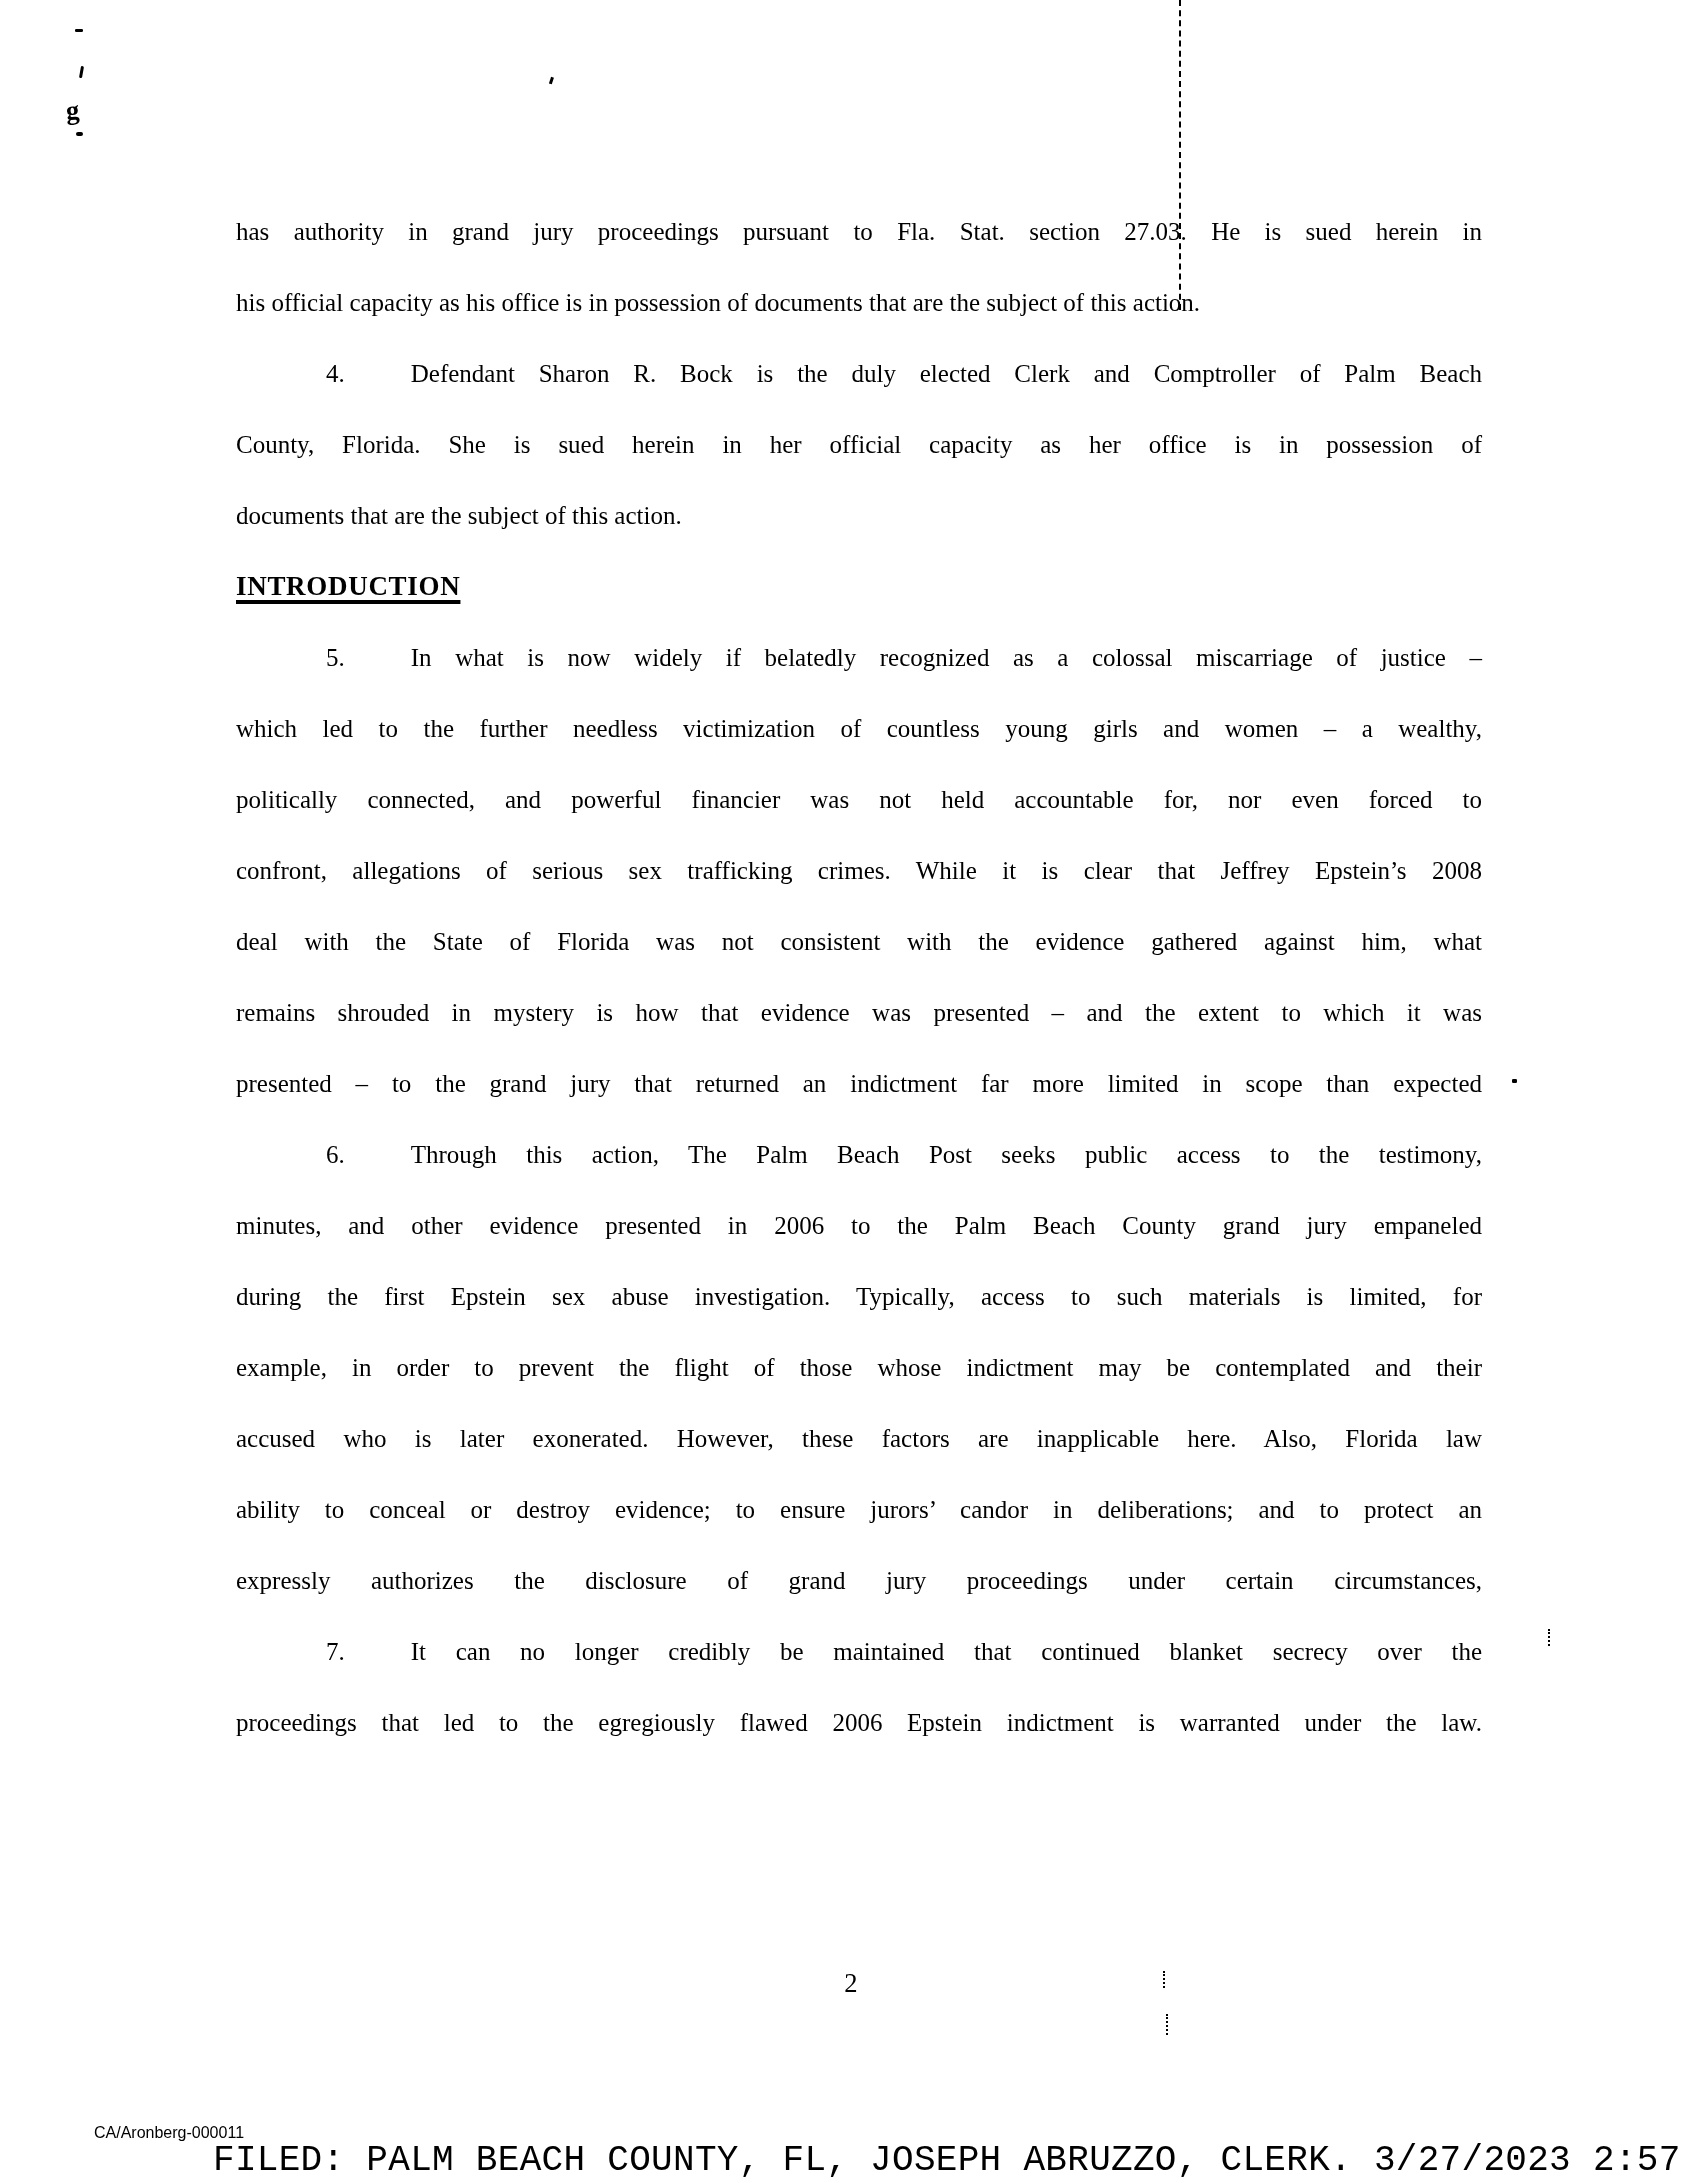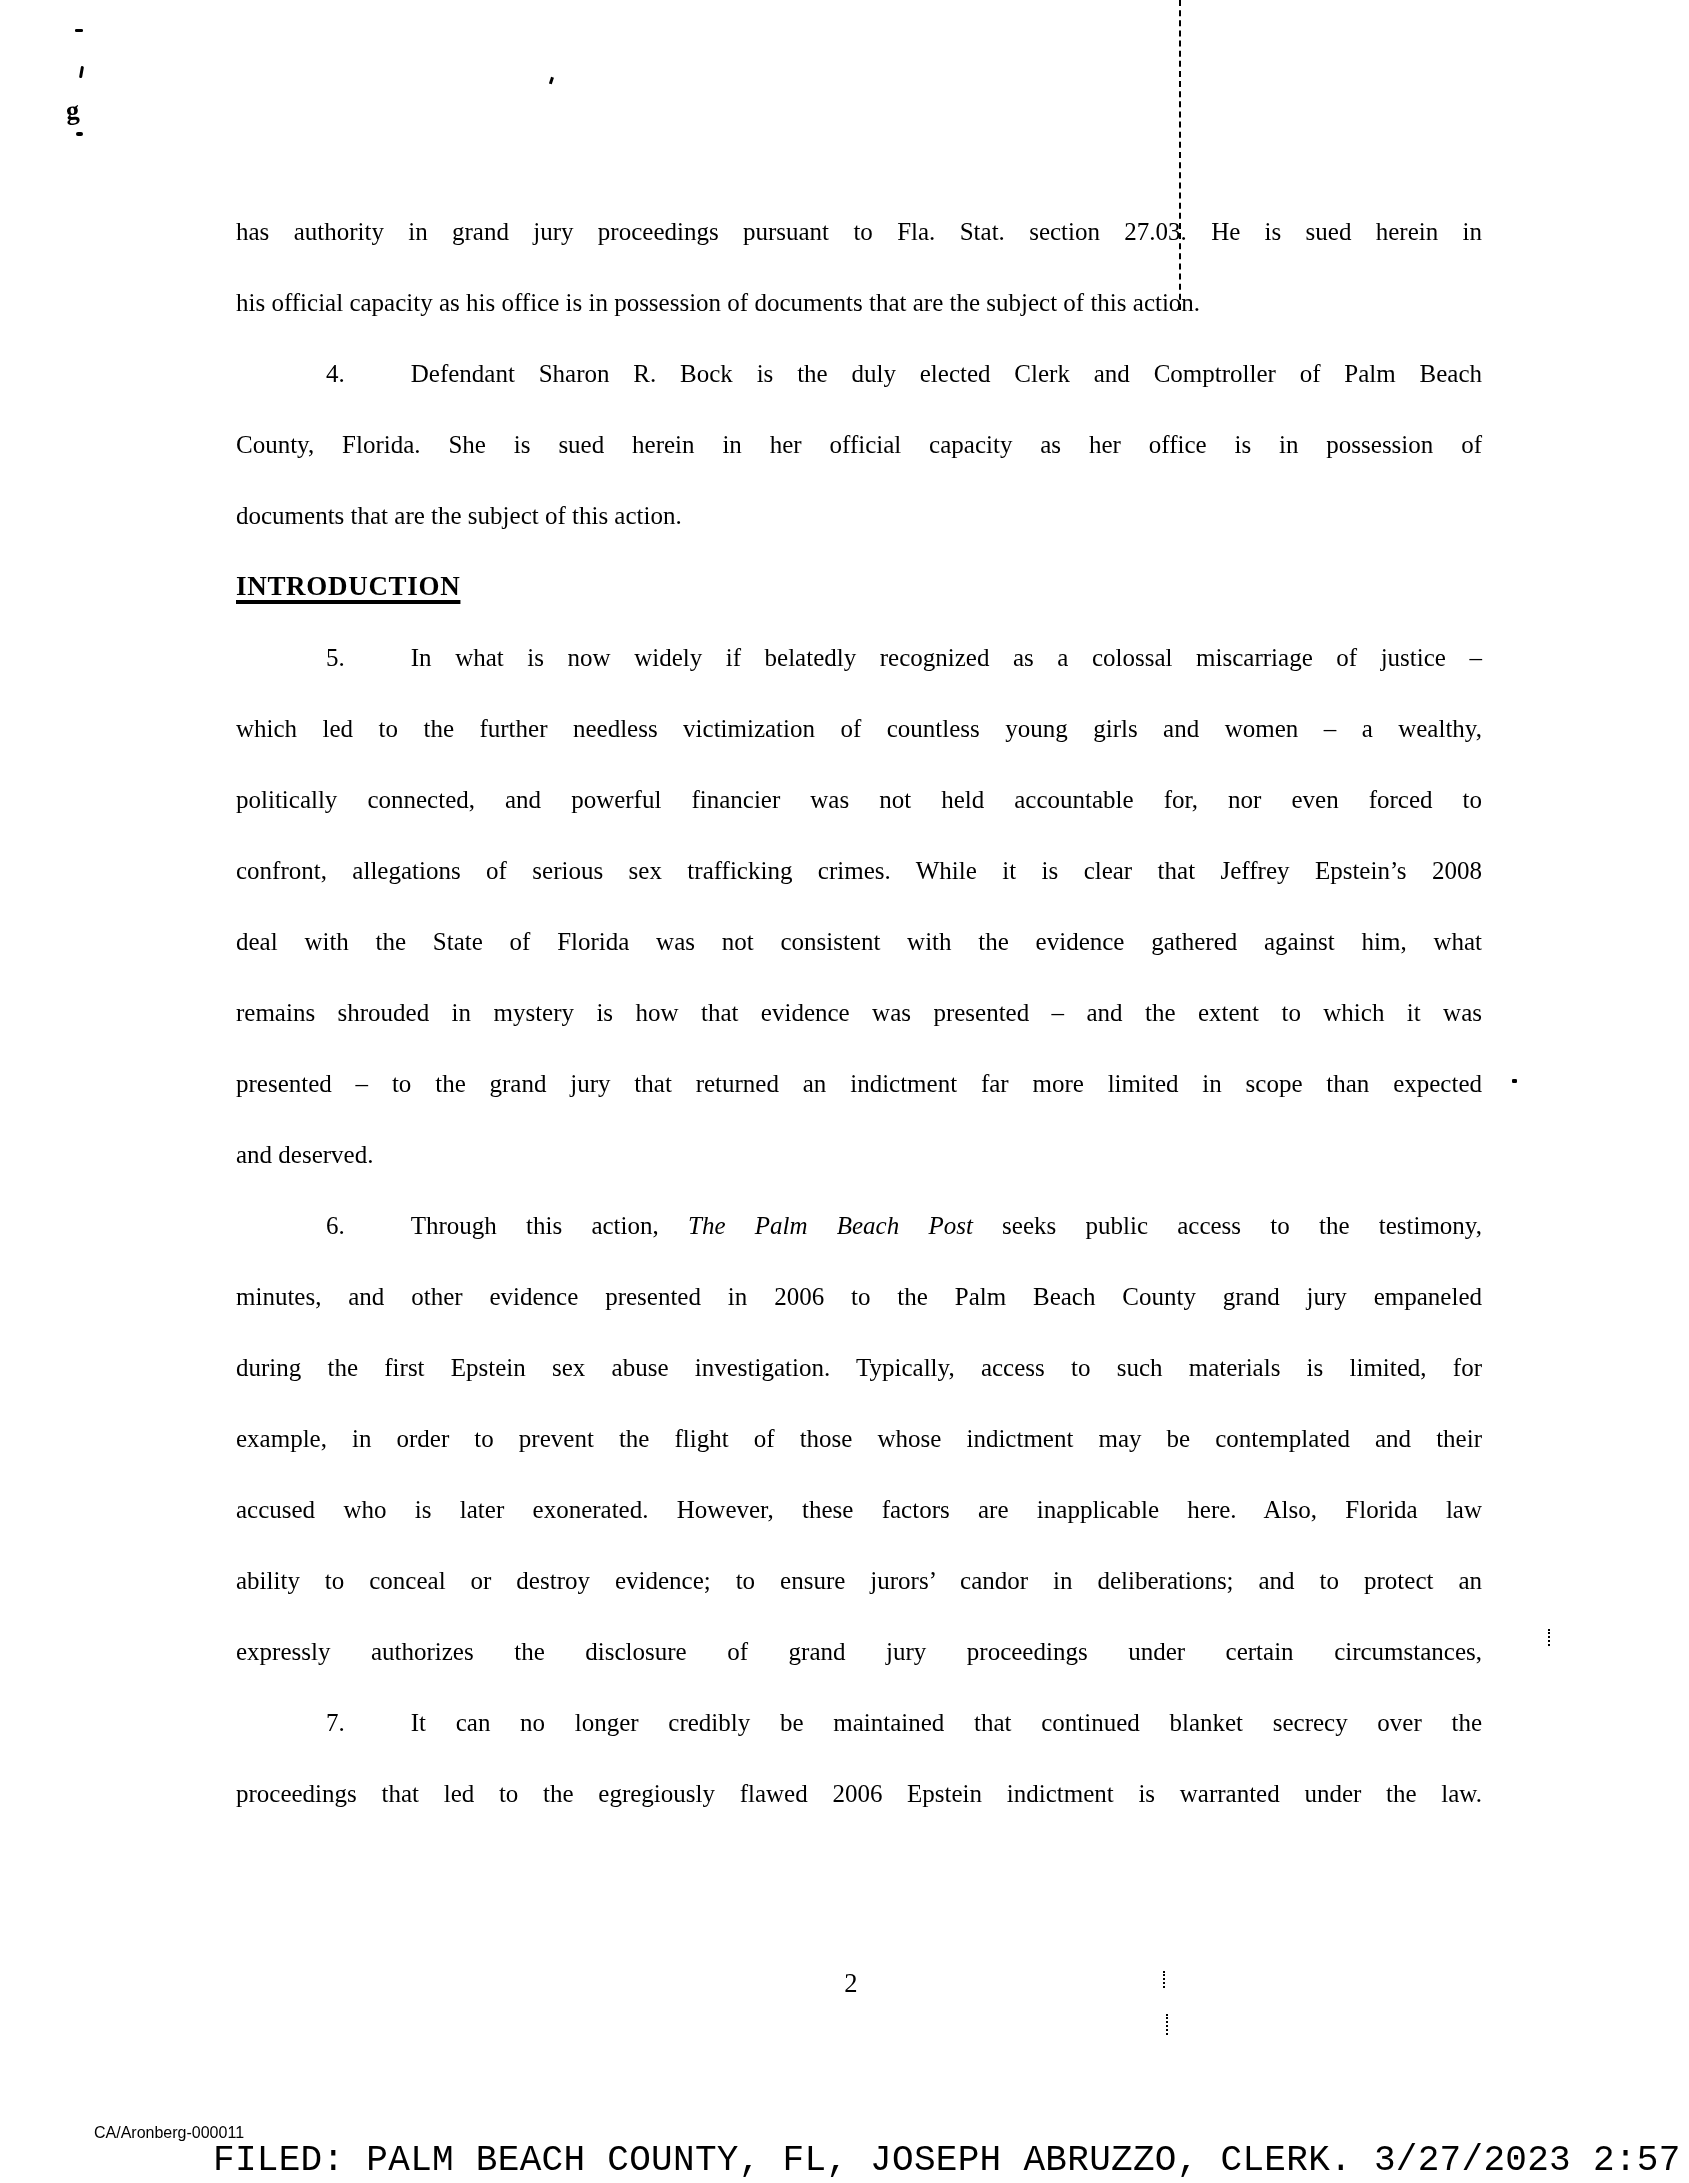--- a/index.html
+++ b/index.html
@@ -13,21 +13,21 @@
   
   .doc-body{position:absolute;left:236px;top:196px;width:1246px;}
   .line{
     height:71px;line-height:71px;font-size:25px;
     text-align:justify;text-align-last:justify;
     white-space:normal;
   }
   .line.last{text-align:right;text-align-last:left;}
   .pnum{display:inline-block;margin-left:90px;}
   .tab{display:inline-block;width:66px;}
-  .ital{font-style:italic;}
+  .ital{}
 
   .heading{height:71px;line-height:71px;font-weight:bold;font-size:27px;}
   .heading span{
     text-decoration:underline;
     text-decoration-thickness:4px;
     text-underline-offset:4.6px;
     letter-spacing:0.7px;
   }
 
   .page-number{
@@ -86,21 +86,20 @@
       <div class="line"><span>County, Florida.  She is sued herein in her official capacity as her office is in possession of</span></div>
       <div class="line last"><span>documents that are the subject of this action.</span></div>
       <div class="heading"><span>INTRODUCTION</span></div>
       <div class="line"><span class="pnum">5.</span><span class="tab"></span><span>In what is now widely if belatedly recognized as a colossal miscarriage of justice –</span></div>
       <div class="line"><span>which led to the further needless victimization of countless young girls and women – a wealthy,</span></div>
       <div class="line"><span>politically connected, and powerful financier was not held accountable for, nor even forced to</span></div>
       <div class="line"><span>confront, allegations of serious sex trafficking crimes. While it is clear that Jeffrey Epstein’s 2008</span></div>
       <div class="line"><span>deal with the State of Florida was not consistent with the evidence gathered against him, what</span></div>
       <div class="line"><span>remains shrouded in mystery is how that evidence was presented – and the extent to which it was</span></div>
       <div class="line"><span>presented – to the grand jury that returned an indictment far more limited in scope than expected</span></div>
-      <div class="line last"><span>and deserved.</span></div>
       <div class="line"><span class="pnum">6.</span><span class="tab"></span><span>Through this action, </span><span class="ital">The Palm Beach Post</span><span> seeks public access to the testimony,</span></div>
       <div class="line"><span>minutes, and other evidence presented in 2006 to the Palm Beach County grand jury empaneled</span></div>
       <div class="line"><span>during the first Epstein sex abuse investigation. Typically, access to such materials is limited, for</span></div>
       <div class="line"><span>example, in order to prevent the flight of those whose indictment may be contemplated and their</span></div>
       <div class="line"><span>accused who is later exonerated. However, these factors are inapplicable here.  Also, Florida law</span></div>
       <div class="line"><span>ability to conceal or destroy evidence; to ensure jurors’ candor in deliberations; and to protect an</span></div>
       <div class="line"><span>expressly authorizes the disclosure of grand jury proceedings under certain circumstances,</span></div>
       <div class="line"><span class="pnum">7.</span><span class="tab"></span><span>It can no longer credibly be maintained that continued blanket secrecy over the</span></div>
       <div class="line"><span>proceedings that led to the egregiously flawed 2006 Epstein indictment is warranted under the law.</span></div>
     </div>

